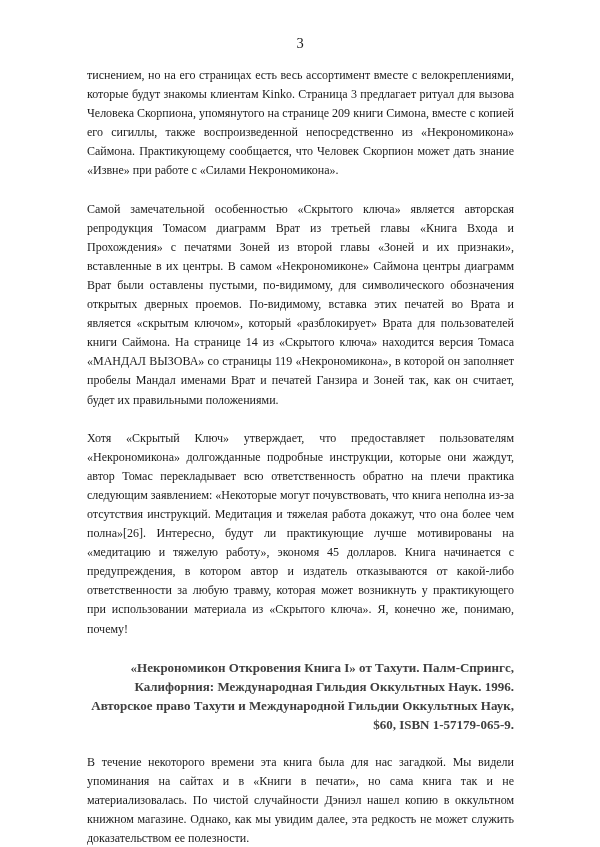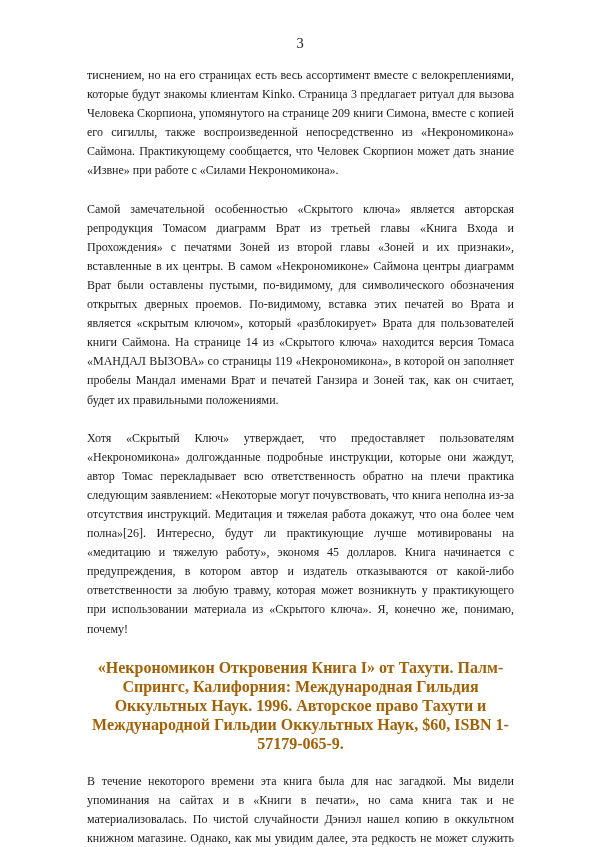--- a/index.html
+++ b/index.html
@@ -45,25 +45,25 @@
     text-align: justify;
     text-justify: inter-word;
     hyphens: none;
     color: #1a1a1a;
   }
   p.body-text:last-child {
     margin-bottom: 0;
   }
   p.heading-ref {
     margin: 0 0 19px 0;
-    font-size: 16px;
+    font-size: 13px;
     line-height: 19.1px;
     font-weight: bold;
-    text-align: center;
-    color: #a16207;
+    text-align: right;
+    color: #404040;
   }
 </style>
 </head>
 <body>
 
 <div class="page">
 
   <div class="page-number">3</div>
 
   <div class="content">

